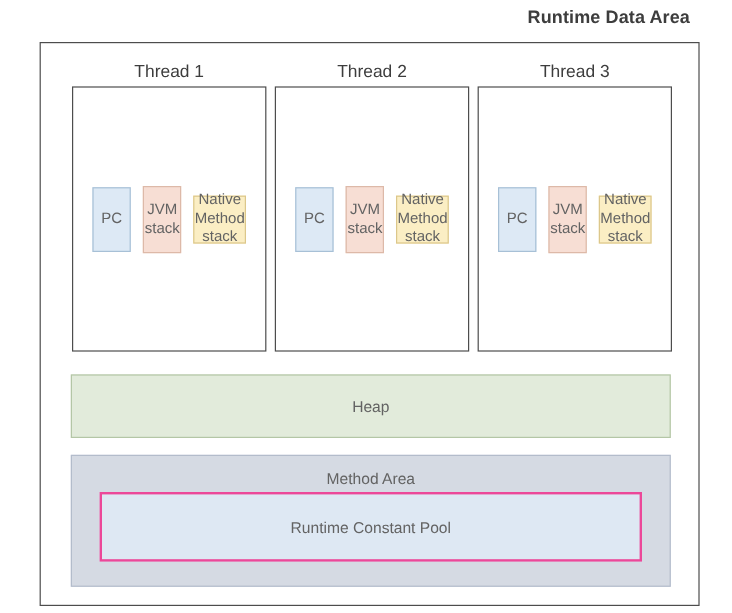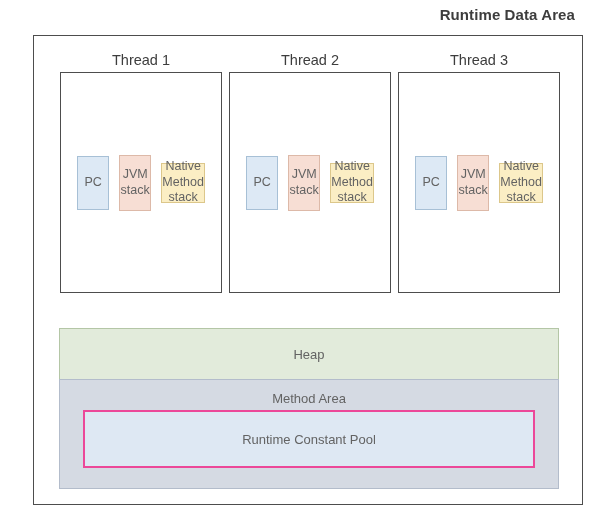--- a/index.html
+++ b/index.html
@@ -108,21 +108,21 @@
   .mem-cell.native-stack {
     height: 40px;
     background: #fbeec4;
     border-color: #dcc78b;
   }
 
   
   .heap-box {
     position: absolute;
     left: 25px;
-    top: 292px;
+    top: 276px;
     width: 500px;
     height: 53px;
     box-sizing: border-box;
     background: #e2ebdb;
     border: 1px solid #b4c6a6;
     display: flex;
     align-items: center;
     justify-content: center;
     font-size: 13px;
     color: #636363;

